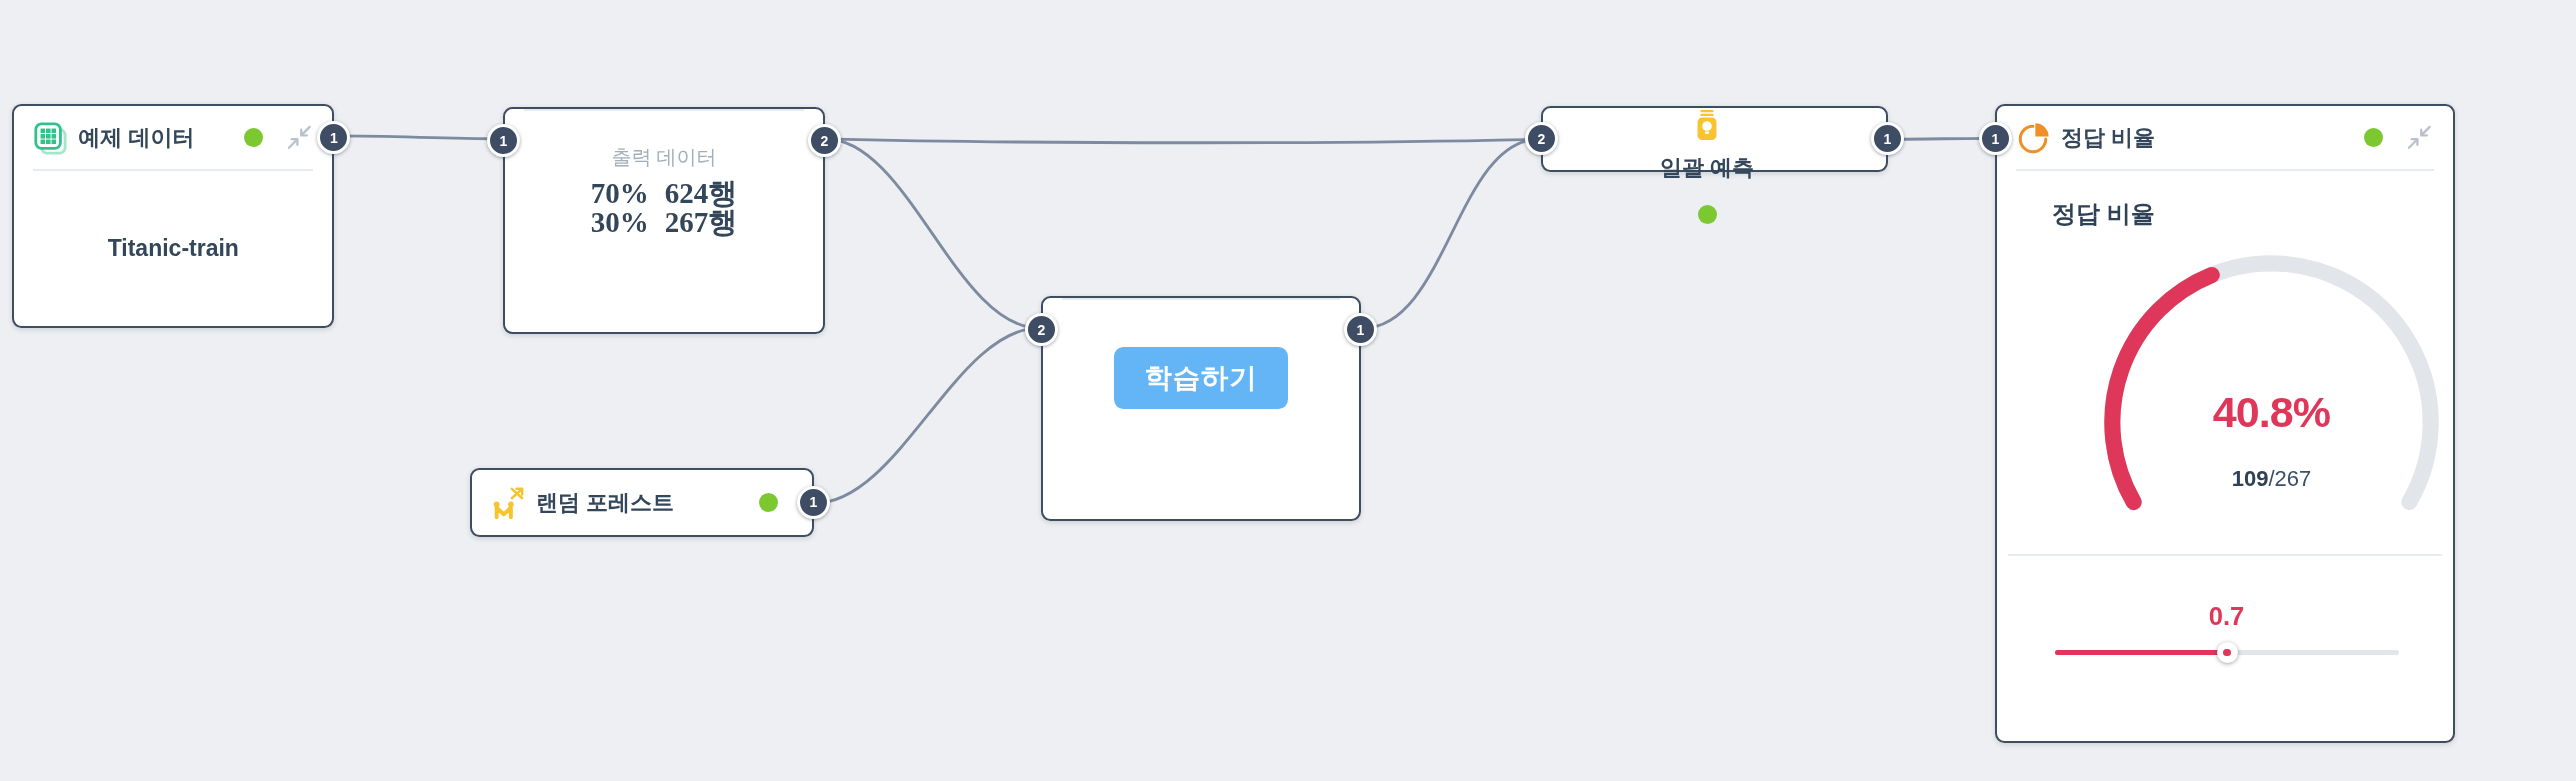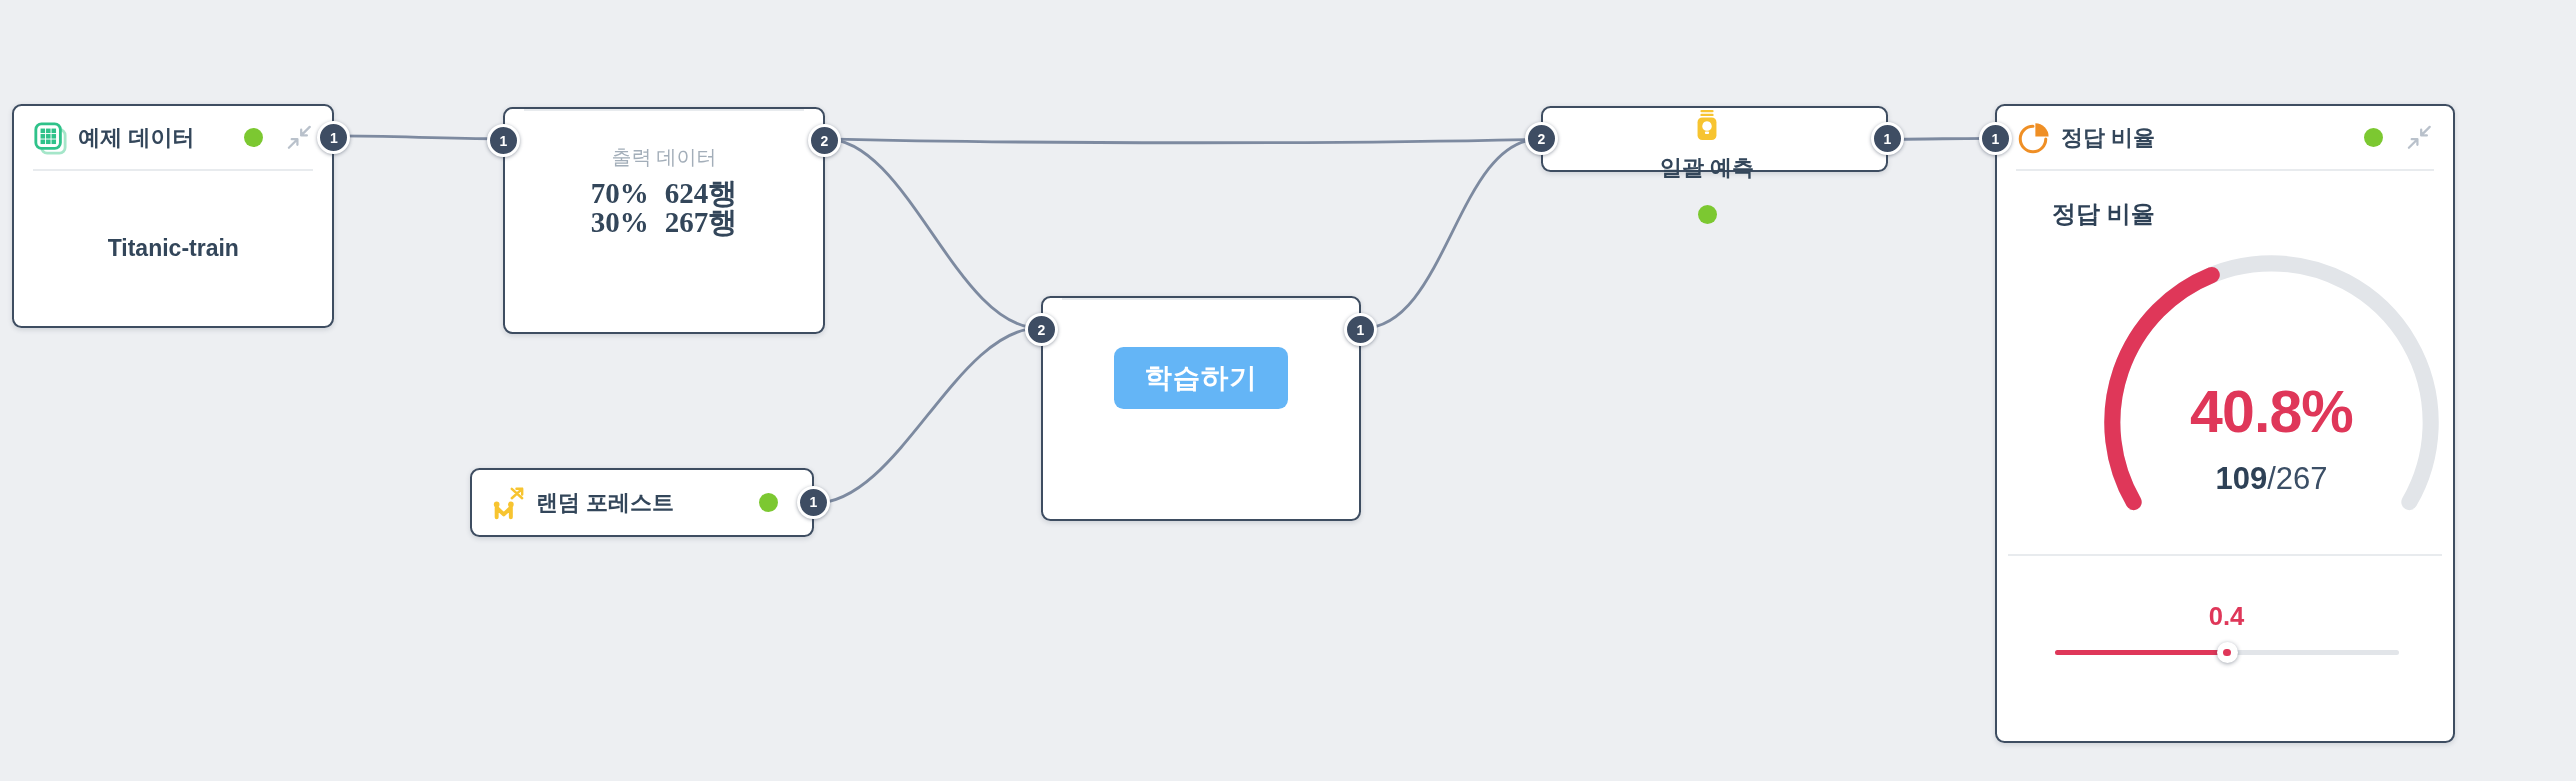--- a/index.html
+++ b/index.html
@@ -32,23 +32,23 @@
   .dataset-name{font-size:23px;font-weight:700;color:var(--title-text);}
   .output-label{font-size:20px;color:var(--muted-text);margin-bottom:7.6px;}
   .split-row{display:flex;gap:17px;font-size:29px;font-weight:700;color:var(--title-text);line-height:29px;}
   .split-row .pct{width:57px;text-align:right;}
   .train-button{width:174px;height:62px;border:none;border-radius:9.5px;background:var(--blue-button);
         color:#fff;font-size:27.4px;font-weight:700;font-family:Liberation Serif, serif;cursor:pointer;letter-spacing:0.9px;}
   
   .acc-body{position:absolute;left:0;top:65px;right:0;bottom:0;}
   .acc-title{position:absolute;left:55px;top:27.4px;font-size:24px;font-weight:700;color:#2e4156;}
   .acc-gauge{position:absolute;left:85px;top:62px;}
-  .acc-pct{position:absolute;left:85px;top:202px;width:379px;text-align:center;font-size:59px;
+  .acc-pct{position:absolute;left:85px;top:202px;width:379px;text-align:center;font-size:43px;
            font-weight:800;color:var(--gauge-red);letter-spacing:-0.9px;line-height:79px;}
-  .acc-frac{position:absolute;left:85px;top:291px;width:379px;text-align:center;font-size:31px;
+  .acc-frac{position:absolute;left:85px;top:291px;width:379px;text-align:center;font-size:22px;
             color:#2e4156;line-height:34px;}
   .acc-frac .num{font-weight:700;} .acc-frac .den{font-weight:400;color:#3c4f66;}
   .acc-div2{position:absolute;left:11.4px;right:11.4px;top:383px;height:1.9px;background:var(--divider);}
   .slider-label{position:absolute;left:135px;top:431px;width:189px;text-align:center;font-size:25.6px;
             font-weight:700;color:var(--gauge-red);}
   .slider-track{position:absolute;left:58px;top:479px;width:344px;height:4.7px;border-radius:2.8px;
             background:var(--gauge-track);cursor:pointer;}
   .slider-fill{position:absolute;left:0;top:0;height:4.7px;border-radius:2.8px;background:var(--gauge-red);}
   .slider-handle{position:absolute;top:-8px;width:21px;height:21px;border-radius:50%;background:#fff;
             box-shadow:0 0.9px 4.7px rgba(40,50,70,.45);display:flex;align-items:center;justify-content:center;cursor:grab;}
@@ -177,21 +177,21 @@
       <div class="acc-title">정답 비율</div>
       <svg class="acc-gauge" width="379" height="379" viewBox="0 0 400 400">
         <path d="M54.5 284 A168 168 0 1 1 345.5 284" fill="none" stroke="var(--gauge-track)" stroke-width="17" stroke-linecap="round"></path>
         <path id="gauge-fill" d="M54.5 284 A168 168 0 1 1 345.5 284" fill="none" stroke="var(--gauge-red)" stroke-width="17" stroke-linecap="round" pathLength="100" stroke-dasharray="40.8 59.2"></path>
       </svg>
       <div class="acc-pct">40.8%</div>
       <div class="acc-frac">
         <span class="num">109</span><span class="den">/267</span>
       </div>
       <div class="acc-div2"></div>
-      <div class="slider-label">0.4</div>
+      <div class="slider-label">0.7</div>
       <div class="slider-track">
         <div class="slider-fill" id="slider-fill" style="width: 50%;"></div>
         <div class="slider-handle" id="slider-handle" style="left: calc(50% - 10.4px);"></div>
       </div>
     </div>
     <div class="port left" style="top:16px;">1</div>
   </div>
 
 </div>
 

